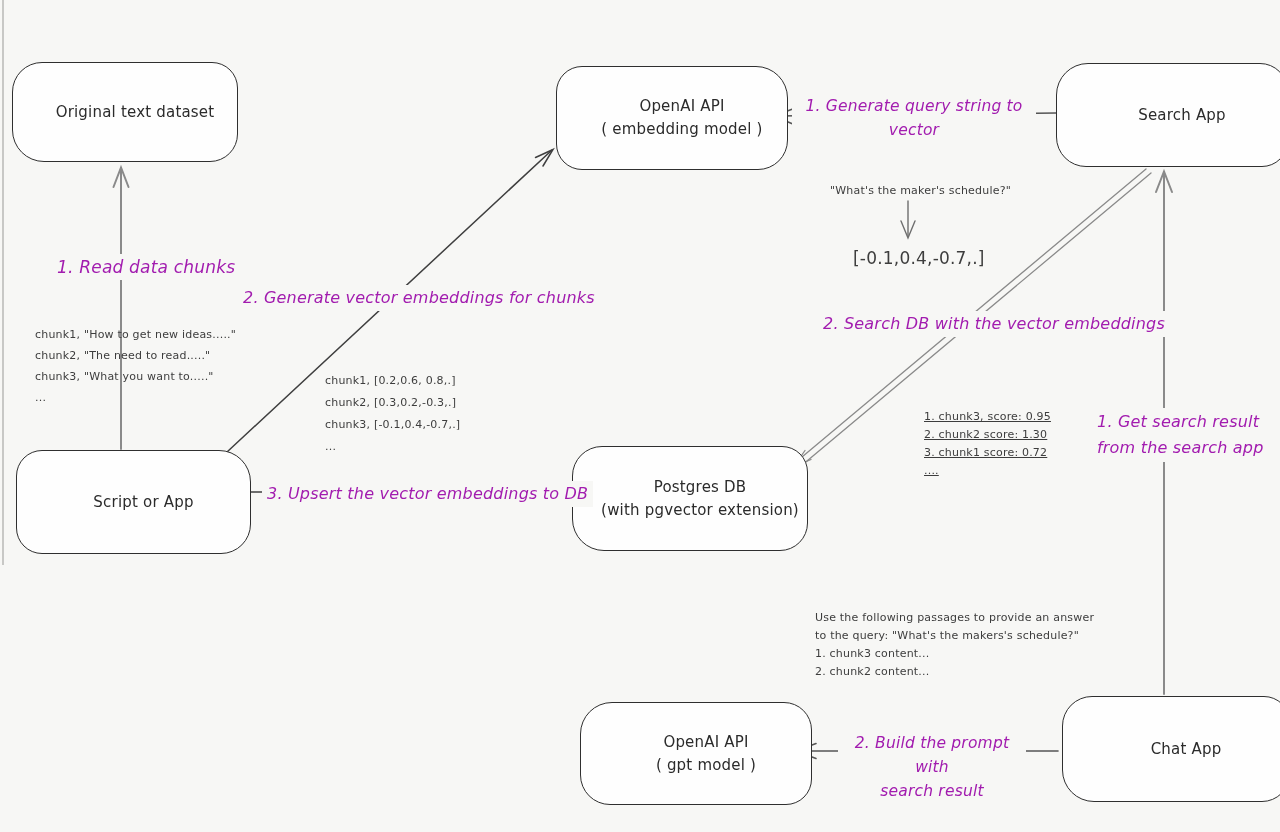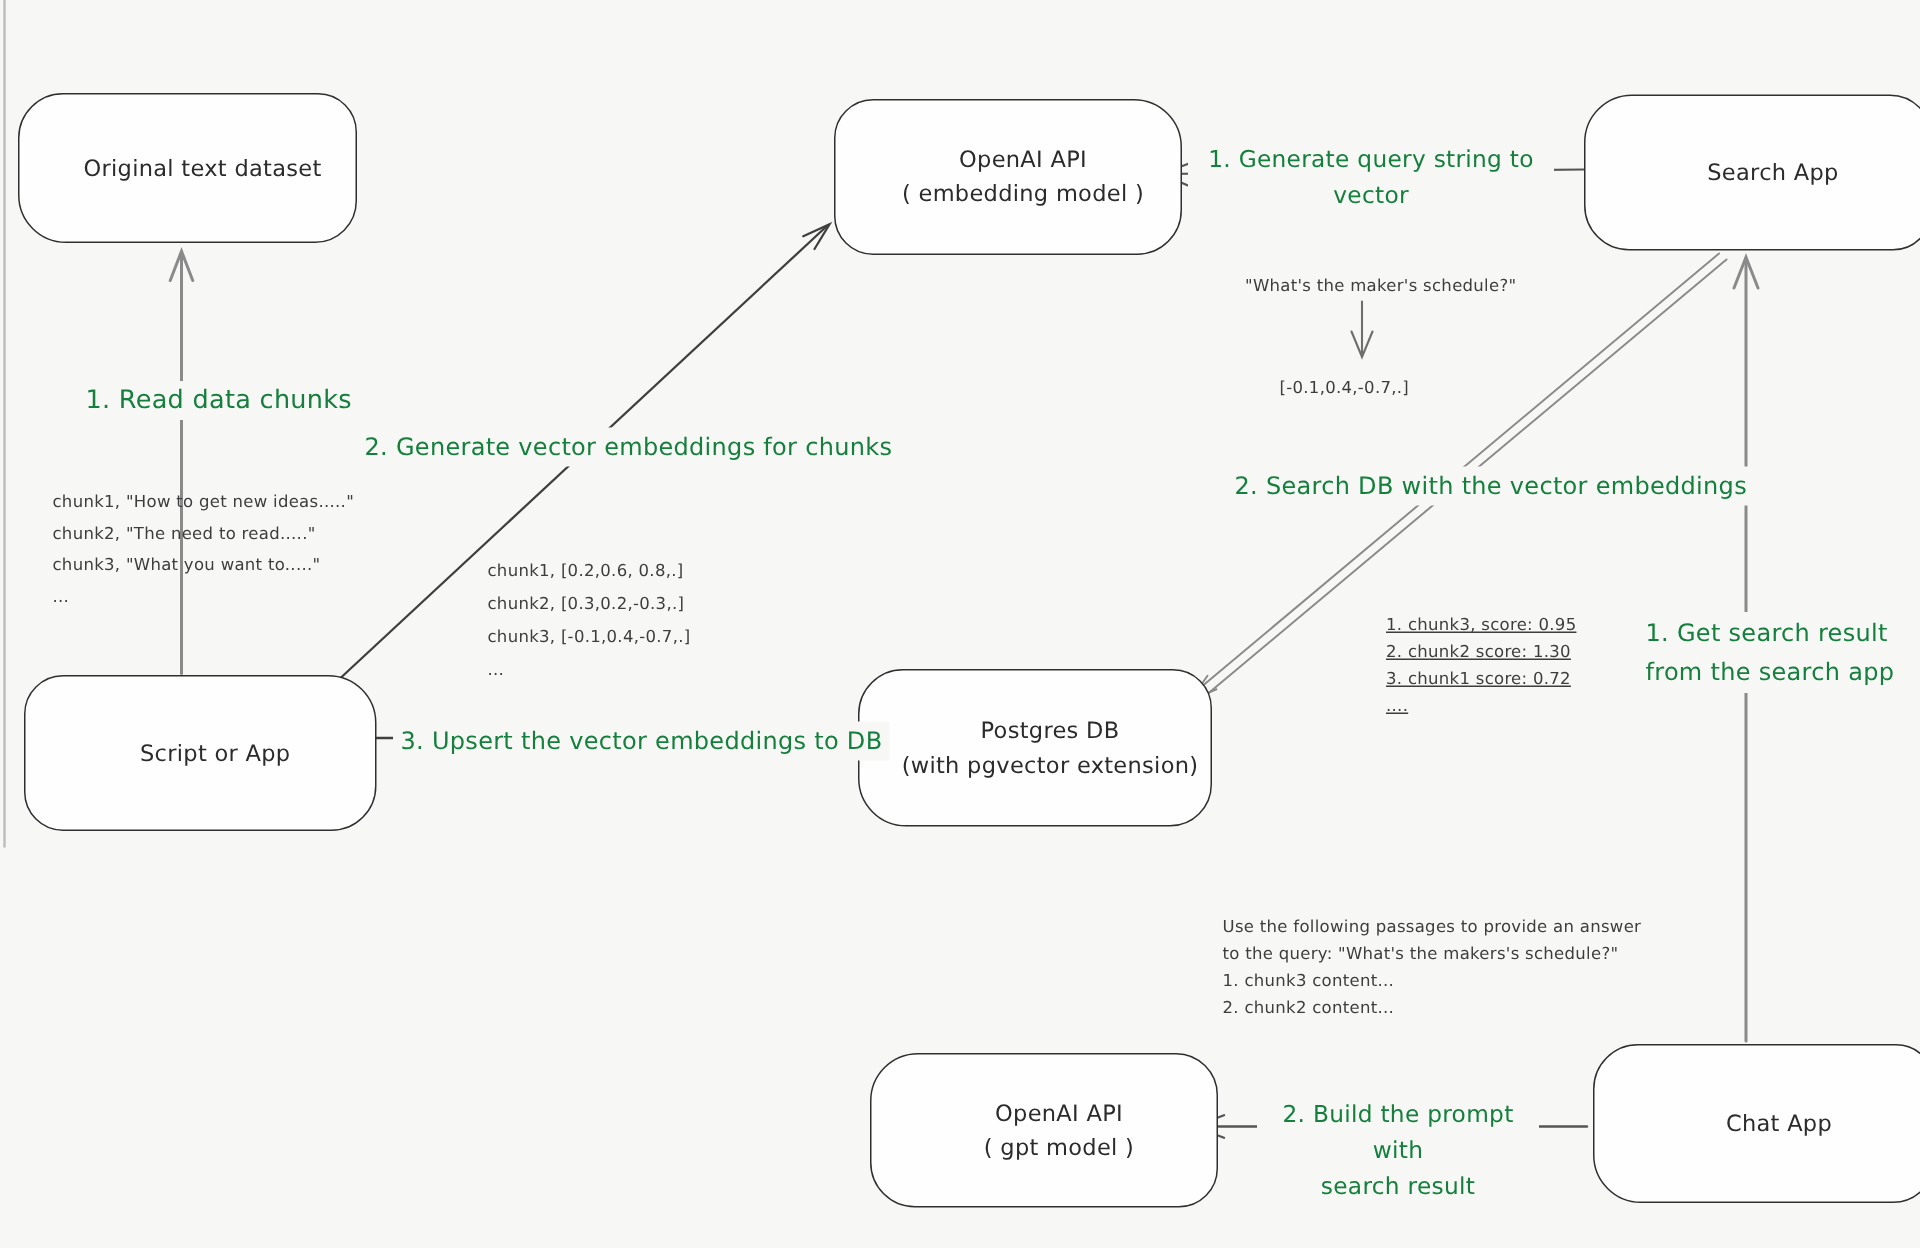--- a/index.html
+++ b/index.html
@@ -13,21 +13,21 @@
   .node{
     position:absolute;background:#fefefe;border:1.7px solid #2f2f2f;
     display:flex;flex-direction:column;align-items:center;justify-content:center;
     text-align:center;font-size:15px;line-height:23px;letter-spacing:.2px;padding-left:20px;
   }
   .r1{border-radius:30px 26px 28px 32px;}
   .r2{border-radius:26px 32px 30px 26px;}
   .r3{border-radius:32px 28px 26px 30px;}
   .edge-label{
     position:absolute;background:#f7f7f5;font-size:15.5px;line-height:24px;
-    color:#15803d;padding:1px 5px;letter-spacing:.2px;
+    color:#a21caf;padding:1px 5px;letter-spacing:.2px;font-style:italic;
   }
   .edge-label.center{text-align:center;}
   .annotation{
     position:absolute;font-size:11px;line-height:21px;color:#3d3d3d;
     letter-spacing:.2px;white-space:nowrap;
   }
   .annotation.tight{line-height:18px;}
 </style>
 </head>
 <body>
@@ -142,21 +142,21 @@
 
   <div class="annotation" style="left:325px;top:370px;line-height:22px;">
     <div>chunk1, [0.2,0.6, 0.8,.]</div>
     <div>chunk2, [0.3,0.2,-0.3,.]</div>
     <div>chunk3, [-0.1,0.4,-0.7,.]</div>
     <div>...</div>
   </div>
 
   <div class="annotation" style="left:830px;top:180px;">"What's the maker's schedule?"</div>
 
-  <div class="annotation" style="left:853px;top:248px;font-size:11px;">[-0.1,0.4,-0.7,.]</div>
+  <div class="annotation" style="left:853px;top:248px;font-size:17px;">[-0.1,0.4,-0.7,.]</div>
 
   <div class="annotation tight" style="left:924px;top:408px;text-decoration:underline;">
     <div>1. chunk3, score: 0.95</div>
     <div>2. chunk2 score: 1.30</div>
     <div>3. chunk1 score: 0.72</div>
     <div>....</div>
   </div>
 
   <div class="annotation tight" style="left:815px;top:609px;">
     <div>Use the following passages to provide an answer</div>

